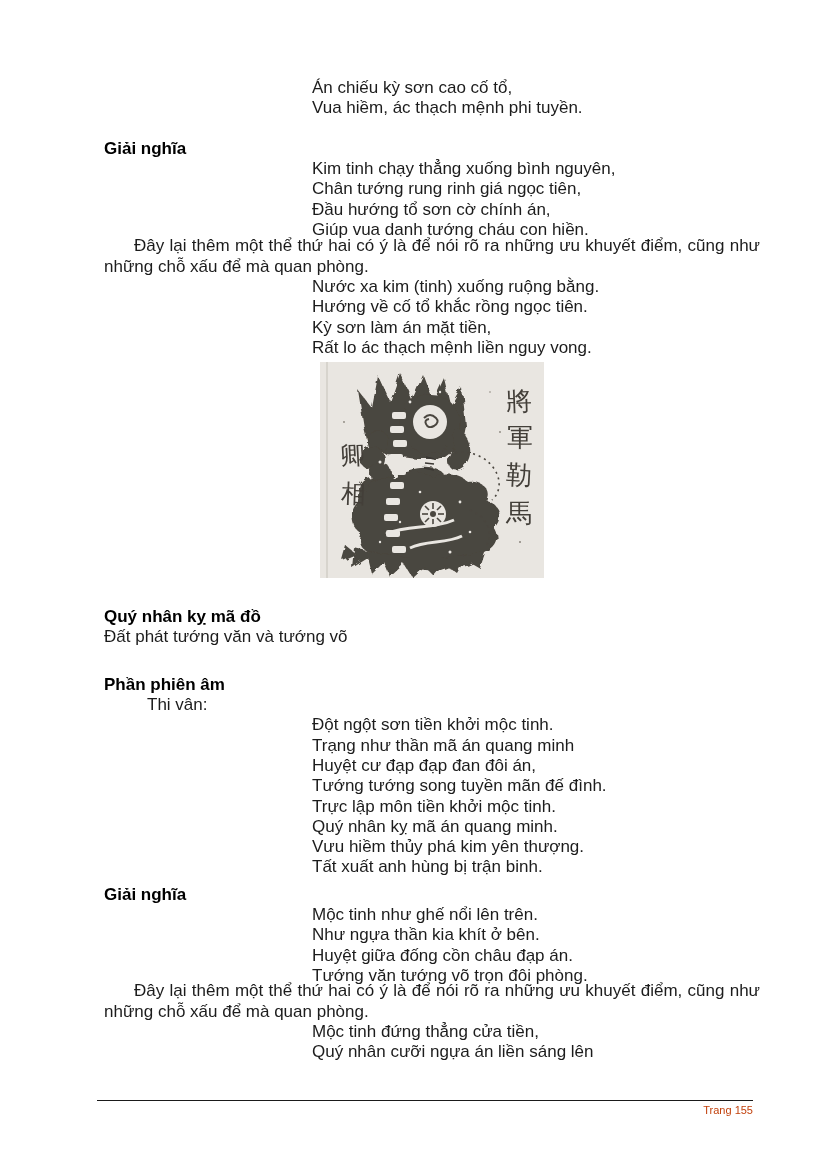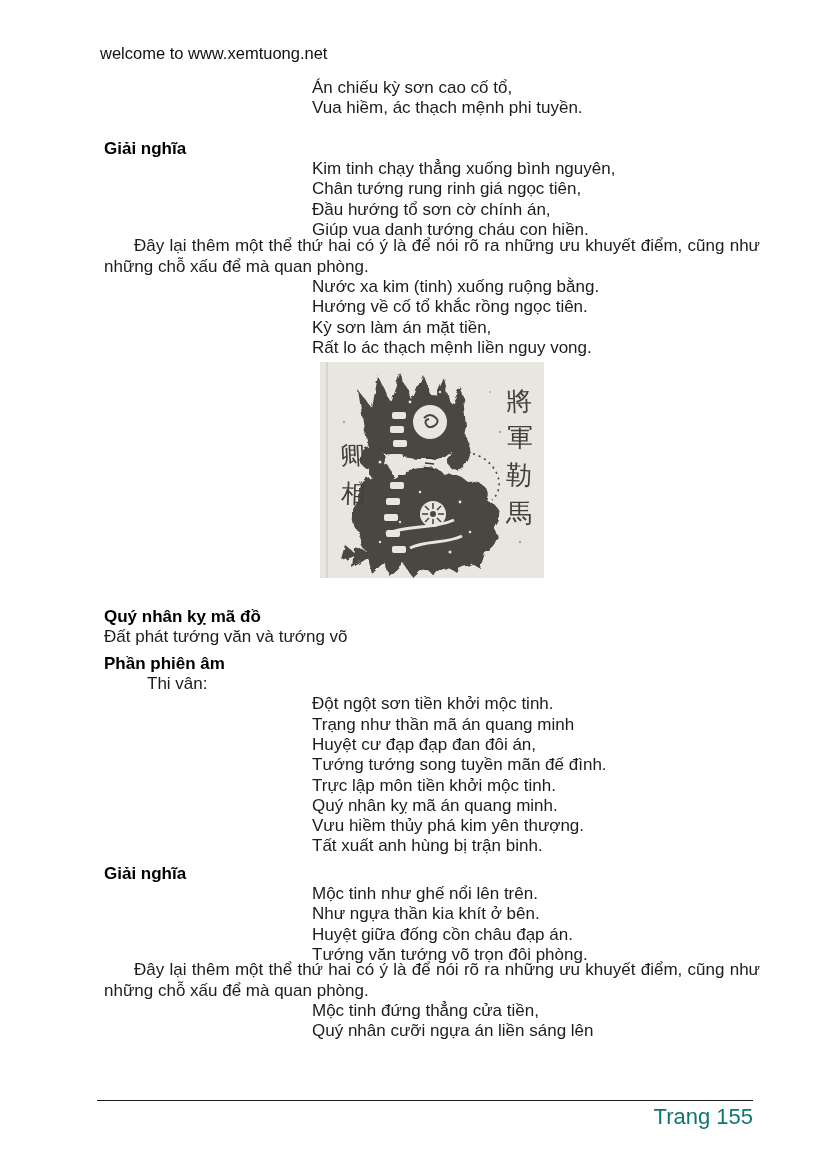--- a/index.html
+++ b/index.html
@@ -10,33 +10,32 @@
   .l{line-height:20.3px;min-height:20.3px;}
   .poem{padding-left:208px;}
   .ctr{text-align:left;}
   .b{font-weight:bold;color:#000;}
   .just{text-align:justify;text-indent:30px;}
   .thivan{padding-left:43px;}
   .pre{white-space:pre;}
   .sp{margin-top:20.3px;}
   .figure-wrap{margin:4px 0 0 216px;width:224px;height:216px;}
   .mt29{margin-top:29px;}
-  .mt10{margin-top:6px;}
+  .mt10{margin-top:27px;}
   .mt7{margin-top:7px;}
   .mtn4{margin-top:-4px;}
   .mtn5{margin-top:-5px;}
   .footer-rule{position:absolute;left:97px;top:1100px;width:656px;border-top:1.6px solid #1a1a1a;}
-  .footer-page{position:absolute;left:97px;top:1104px;width:656px;text-align:right;font-size:22px;color:#0f766e;}
+  .footer-page{position:absolute;left:97px;top:1104px;width:656px;text-align:right;font-size:11px;color:#c2410c;}
 </style>
 </head>
 <body>
 
 <div class="page">
 
-  <div class="site-header">welcome to www.xemtuong.net</div>
 
   <div class="content">
 
     <div>
       <div class="l poem">Án chiếu kỳ sơn cao cố tổ,</div>
       <div class="l poem">Vua hiềm, ác thạch mệnh phi tuyền.</div>
     </div>
 
     <div>
       <div class="l ctr b sp">Giải nghĩa</div>

